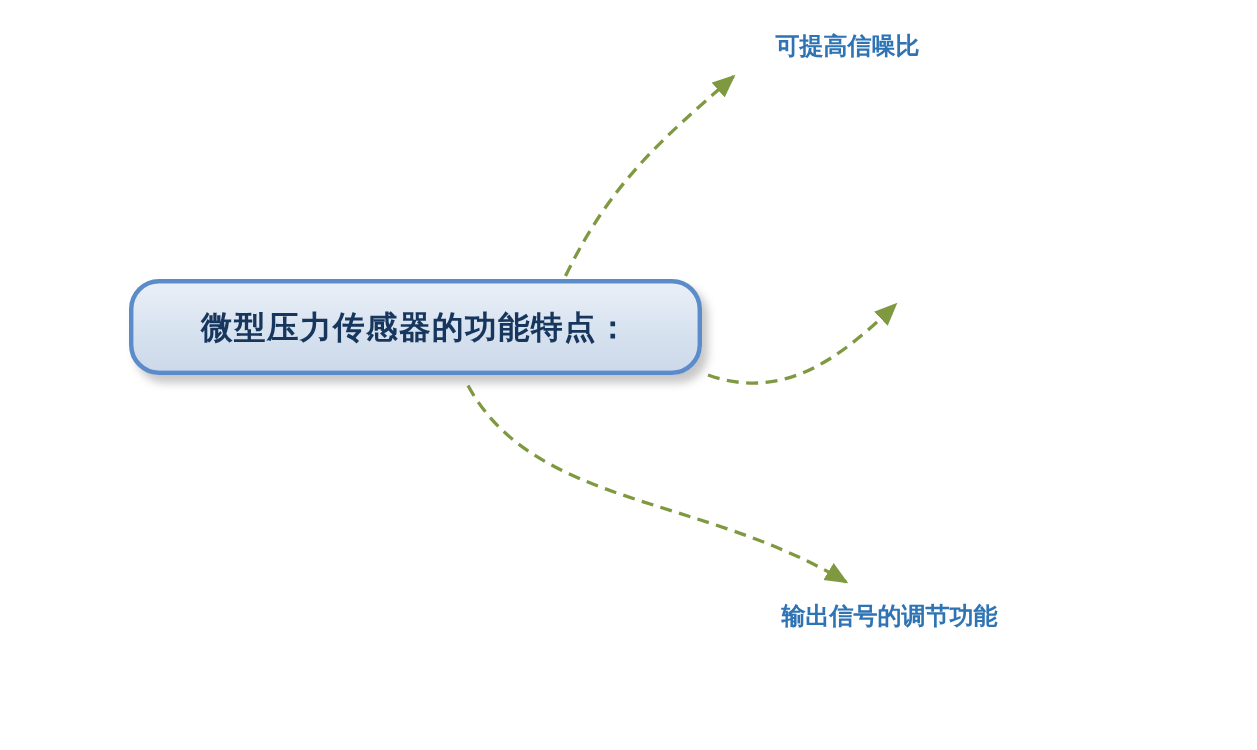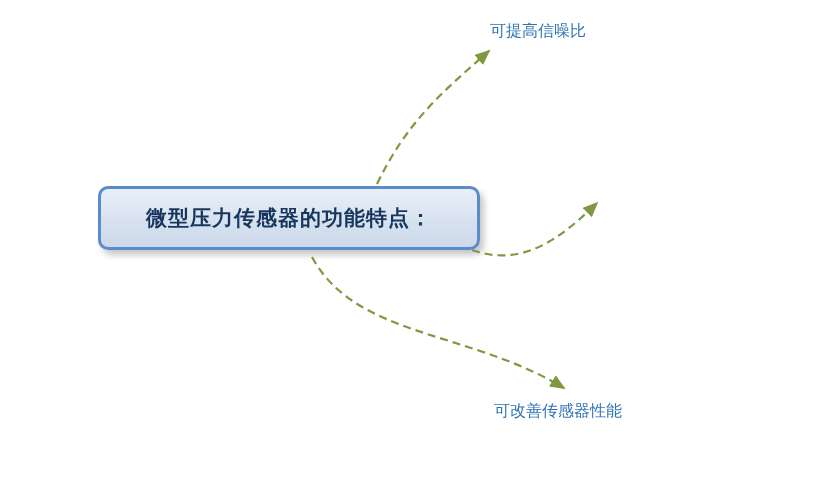--- a/index.html
+++ b/index.html
@@ -23,42 +23,42 @@
     height: 500px;
     pointer-events: none;
   }
   .main-box {
     position: absolute;
     left: 86px;
     top: 186px;
     width: 382px;
     height: 64px;
     border: 3px solid #5b8bc9;
-    border-radius: 10px;
+    border-radius: 20px;
     background: linear-gradient(180deg, #e9eff7 0%, #d6e1ef 60%, #cdd9ea 100%);
     box-shadow: 4px 5px 6px rgba(130, 130, 130, 0.45);
     display: flex;
     align-items: center;
     justify-content: center;
     box-sizing: border-box;
-    margin-left: 12px;
   }
   .main-box-title {
     font-size: 21px;
     font-weight: bold;
     color: #17365d;
     letter-spacing: 1px;
     white-space: nowrap;
   }
   .leaf-label {
     position: absolute;
     font-size: 16px;
-    font-weight: normal;
+    font-weight: bold;
     color: #2e74b5;
     white-space: nowrap;
+    margin-left: 27px;
   }
   .leaf-1 { left: 490px; top: 21px; }
   .leaf-2 { left: 601px; top: 216px; }
   .leaf-3 { left: 494px; top: 401px; }
 </style>
 </head>
 <body>
 
 <div class="canvas">
 
@@ -73,15 +73,15 @@
     <path d="M312,257 C356,338 468,330 564,388" fill="none" stroke="#7f9940" stroke-width="2.2" stroke-dasharray="8,5" marker-end="url(#arrowhead)"></path>
   </svg>
 
   <div class="main-box">
     <span class="main-box-title">微型压力传感器的功能特点：</span>
   </div>
 
   <div class="leaf-label leaf-1">可提高信噪比</div>
 
 
-  <div class="leaf-label leaf-3">可改善传感器性能</div>
+  <div class="leaf-label leaf-3">输出信号的调节功能</div>
 
 </div>
 
 </body></html>

